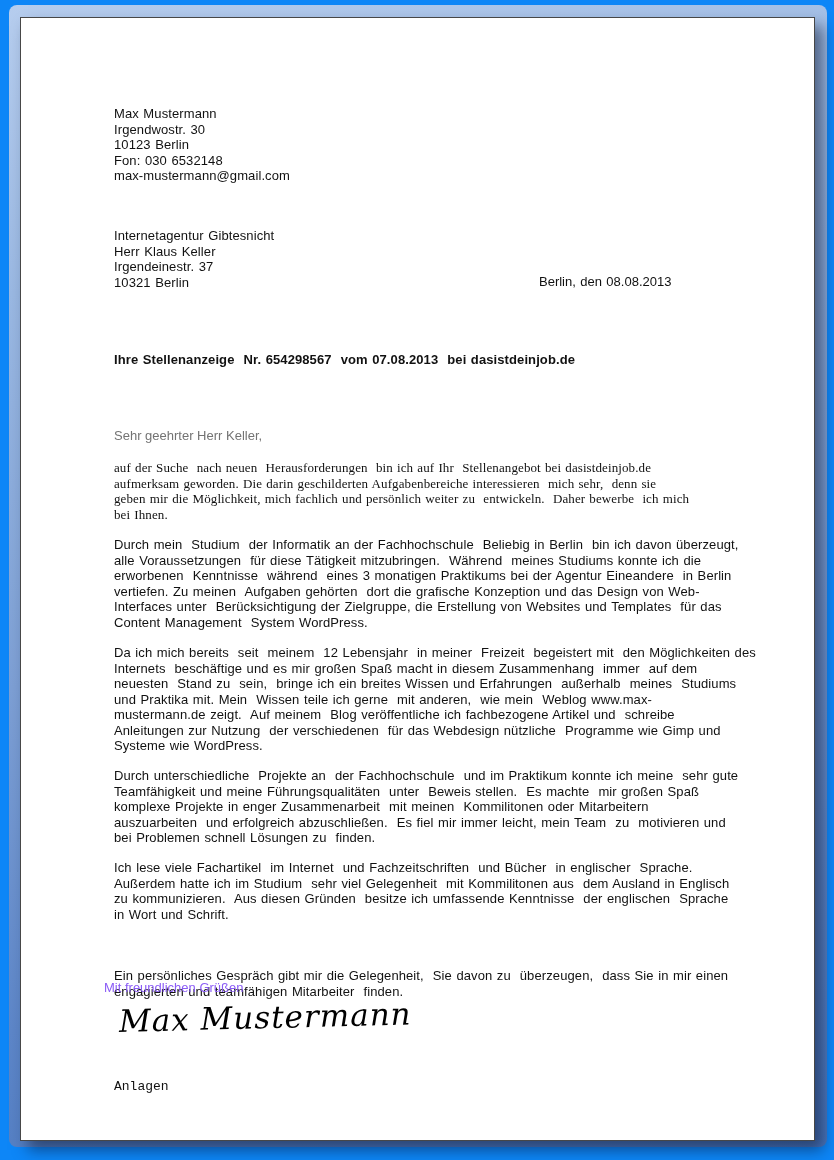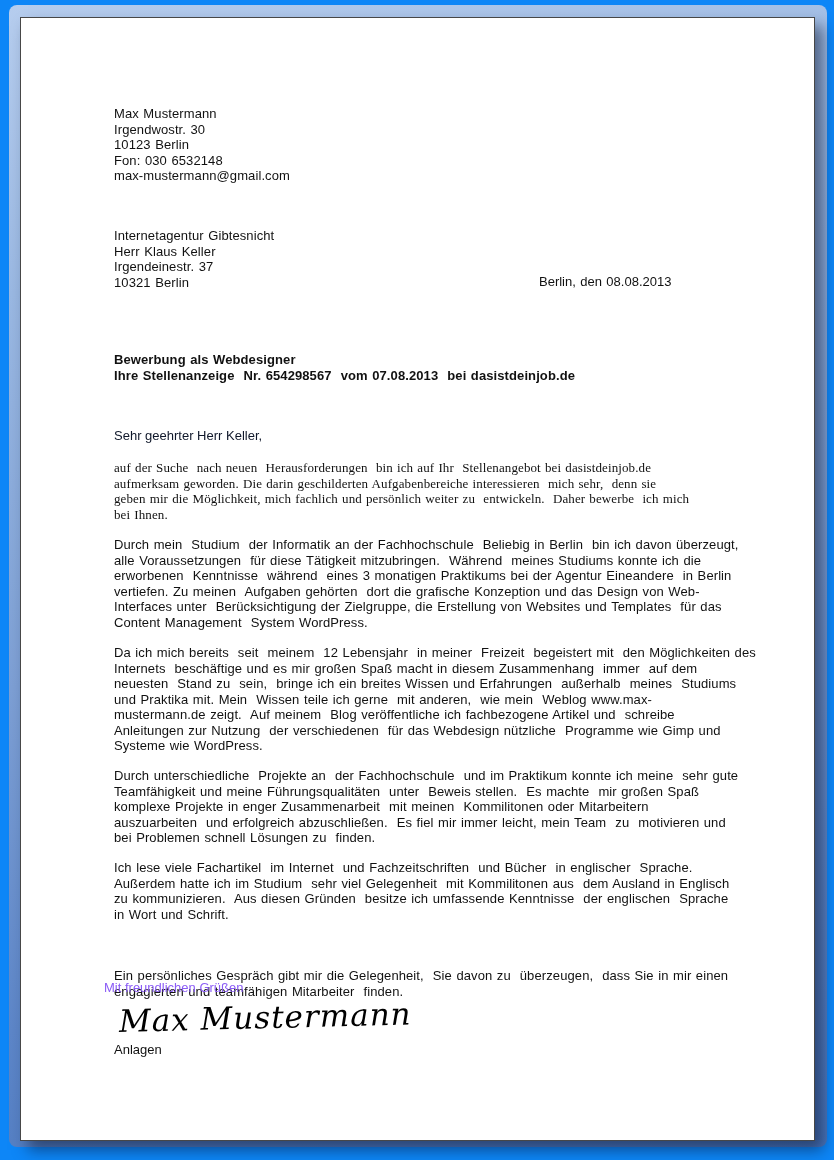--- a/index.html
+++ b/index.html
@@ -37,21 +37,21 @@
   .recipient { top: 210px; }
   .date-line {
     position: absolute; left: 518px; top: 256px;
     font-size: 13px; line-height: 15.5px; color: #111111;
     white-space: pre; word-spacing: 0.8px;
   }
   .subject   { top: 334px; }
   .subject .line { font-weight: bold; letter-spacing: 0.1px; }
   .salutation-line {
     position: absolute; left: 93px; top: 410px;
-    font-size: 13px; line-height: 15.5px; color: #0f172a; white-space: pre;
+    font-size: 13px; line-height: 15.5px; color: #737373; white-space: pre;
   }
   .p1 { top: 442px; font-family: Liberation Serif, serif; }
   .p2 { top: 519px; }
   .p3 { top: 627px; }
   .p4 { top: 750px; }
   .p5 { top: 842px; }
   .p6 { top: 919px; margin-top: 31px; }
   .closing-line {
     position: absolute; left: 83px; top: 962px;
     font-size: 13px; line-height: 15.5px; color: #8b5cf6; white-space: pre;
@@ -62,22 +62,22 @@
     font-style: italic;
     font-size: 31px;
     line-height: 40px;
     color: #000000;
     letter-spacing: 1px;
     transform: rotate(-1.5deg);
     transform-origin: left center;
     white-space: pre;
   }
   .enclosure-line {
-    position: absolute; left: 93px; top: 1024px;
-    font-size: 13px; line-height: 15.5px; color: #111111; white-space: pre;
+    position: absolute; left: 93px; top: 1061px;
+    font-size: 13px; line-height: 15.5px; color: #111111; white-space: pre; font-family: Liberation Mono, monospace;
   }
 </style>
 </head>
 <body>
 
 <div class="frame"></div>
 
 <div class="page">
 
   <div class="block sender">
@@ -91,21 +91,20 @@
   <div class="block recipient">
       <div class="line">Internetagentur Gibtesnicht</div>
       <div class="line">Herr Klaus Keller</div>
       <div class="line">Irgendeinestr. 37</div>
       <div class="line">10321 Berlin</div>
     </div>
 
   <div class="date-line">Berlin, den 08.08.2013</div>
 
   <div class="block subject">
-      <div class="line">Bewerbung als Webdesigner</div>
       <div class="line">Ihre Stellenanzeige  Nr. 654298567  vom 07.08.2013  bei dasistdeinjob.de</div>
     </div>
 
   <div class="salutation-line">Sehr geehrter Herr Keller,</div>
 
   <div class="block p1">
       <div class="line">auf der Suche  nach neuen  Herausforderungen  bin ich auf Ihr  Stellenangebot bei dasistdeinjob.de</div>
       <div class="line">aufmerksam geworden. Die darin geschilderten Aufgabenbereiche interessieren  mich sehr,  denn sie</div>
       <div class="line">geben mir die Möglichkeit, mich fachlich und persönlich weiter zu  entwickeln.  Daher bewerbe  ich mich</div>
       <div class="line">bei Ihnen.</div>

